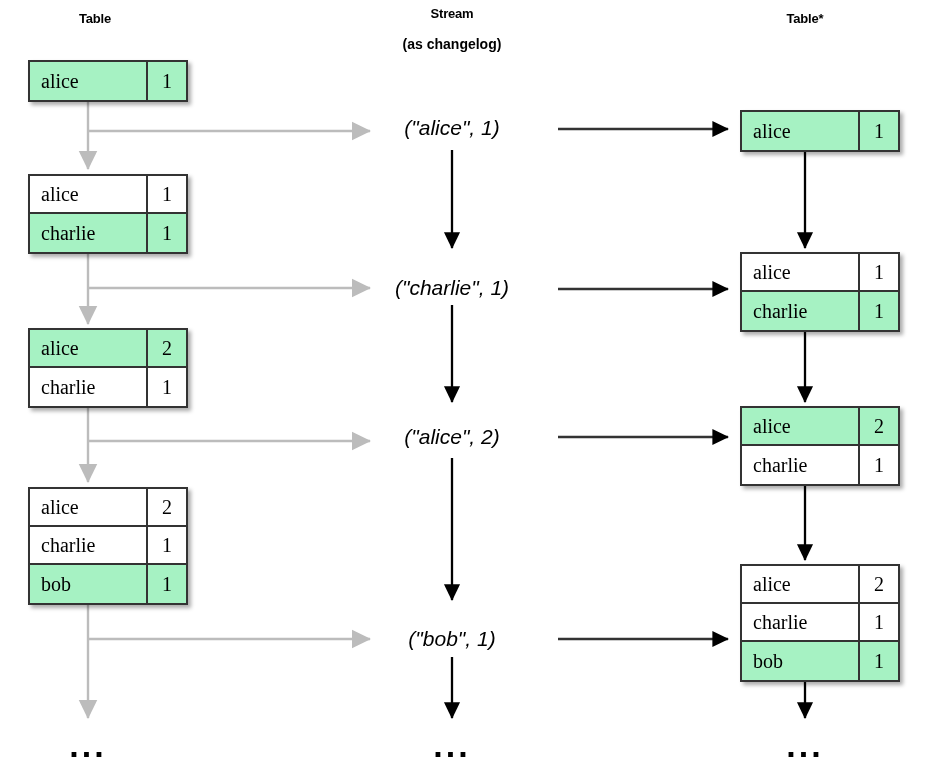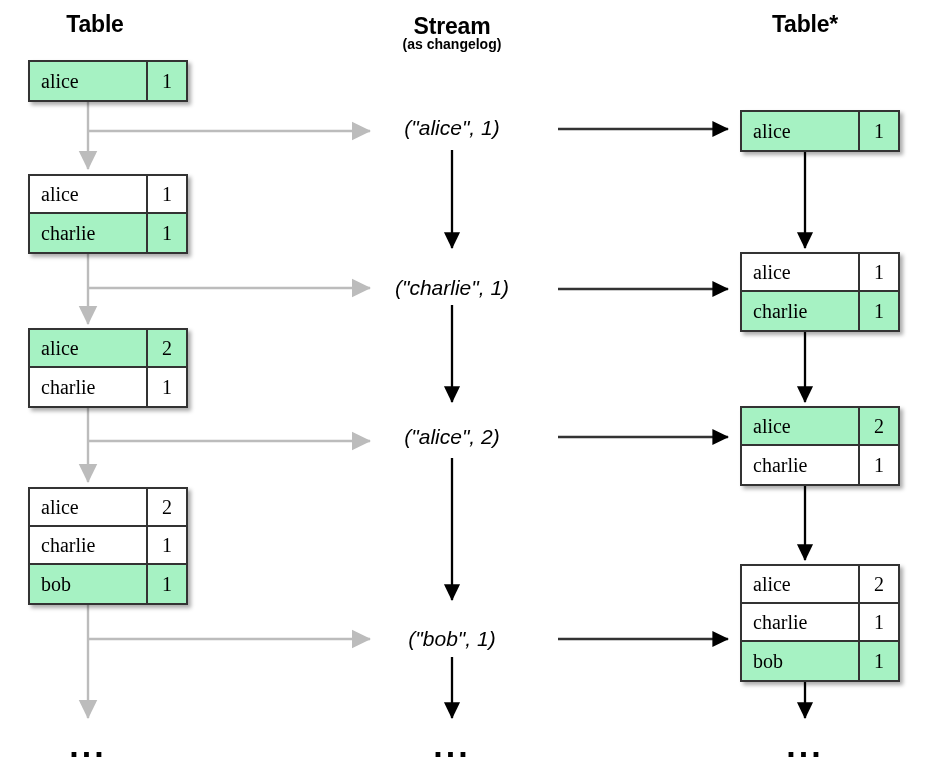--- a/index.html
+++ b/index.html
@@ -16,21 +16,21 @@
   #canvas {
     position: absolute;
     left: 0; top: 0;
     width: 927px; height: 770px;
   }
   
   .col-title {
     position: absolute;
     font-family: "Liberation Sans", sans-serif;
     font-weight: bold;
-    font-size: 23px;
+    font-size: 13px;
     color: #000000;
     text-align: center;
     white-space: nowrap;
     letter-spacing: -0.2px;
   }
   .col-sub {
     position: absolute;
     font-family: "Liberation Sans", sans-serif;
     font-weight: bold;
     font-size: 14px;
@@ -147,21 +147,21 @@
   <g>
     <line x1="805" y1="150" x2="805" y2="248" stroke="#000000" stroke-width="2.3" marker-end="url(#ahBlack)"></line>
     <line x1="805" y1="330" x2="805" y2="402" stroke="#000000" stroke-width="2.3" marker-end="url(#ahBlack)"></line>
     <line x1="805" y1="483" x2="805" y2="560" stroke="#000000" stroke-width="2.3" marker-end="url(#ahBlack)"></line>
     <line x1="805" y1="682" x2="805" y2="718" stroke="#000000" stroke-width="2.3" marker-end="url(#ahBlack)"></line>
   </g>
 </svg>
 
 <div class="col-title" style="left:0; top:11px; width:190px;">Table</div>
 
-<div class="col-title" style="left:362px; top:13px; width:180px;">Stream</div>
+<div class="col-title" style="left:362px; top:6px; width:180px;">Stream</div>
 <div class="col-sub" style="left:362px; top:36px; width:180px;">(as changelog)</div>
 
 <div class="col-title" style="left:715px; top:11px; width:180px;">Table*</div>
 
 <div class="tbl" id="left-table-1" style="left:28px; top:60px; width:160px;">
     <div class="trow hl">
       <div class="cell-key">alice</div>
       <div class="cell-val">1</div>
     </div>
   </div>

